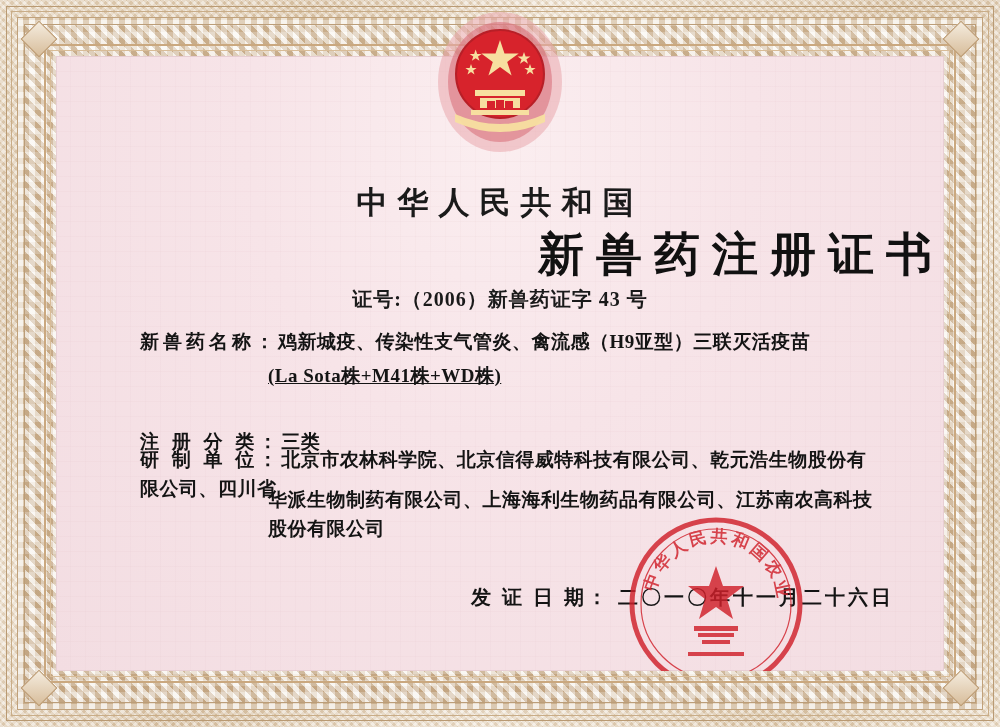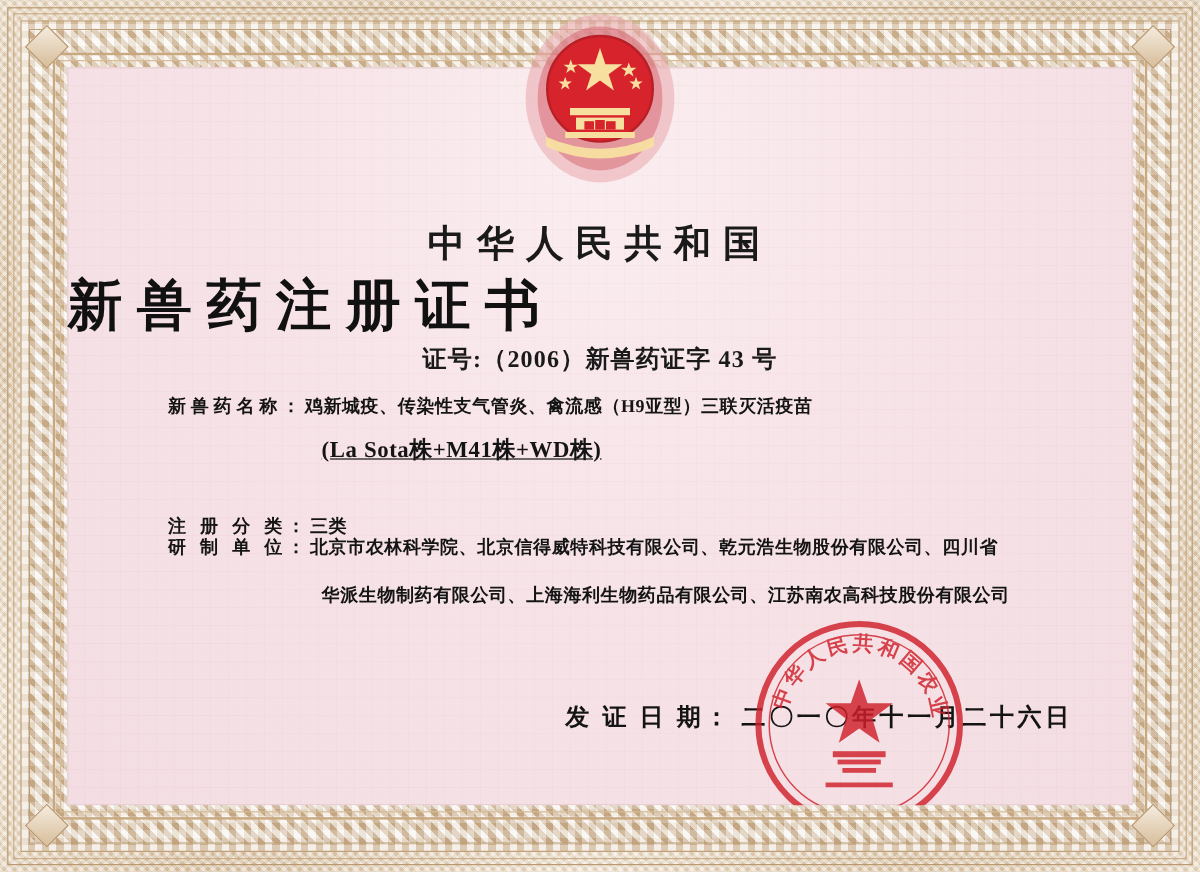--- a/index.html
+++ b/index.html
@@ -84,32 +84,32 @@
   }
 
   .content{position:absolute;left:0;right:0;top:0;bottom:0;}
 
   .title-cn{
     position:absolute;left:0;right:0;top:126px;text-align:center;
     font-size:31px;letter-spacing:10px;color:#1a1a1a;
     font-family:"Liberation Serif", serif;font-weight:700;
   }
   .title-main{
-    position:absolute;left:0;right:0;top:168px;text-align:left;
+    position:absolute;left:0;right:0;top:168px;text-align:right;
     font-size:46px;letter-spacing:12px;color:#111;
     font-family:"Liberation Serif", serif;font-weight:700;
   }
   .cert-no{
     position:absolute;left:0;right:0;top:230px;text-align:center;
     font-size:20px;color:#1a1a1a;letter-spacing:1px;font-weight:700;
   }
 
   .row{
     position:absolute;left:84px;right:60px;
-    font-size:15px;color:#141414;line-height:1.5;
+    font-size:19px;color:#141414;line-height:1.5;
   }
   .row .label{
     display:inline-block;font-weight:700;letter-spacing:4px;
   }
   .row .value{font-weight:700;letter-spacing:.5px;}
 
   .r1{top:272px;}
   .r2{top:306px;padding-left:128px;font-size:19px;text-decoration:underline;}
   .r3{top:372px;}
   .r4{top:390px;}

